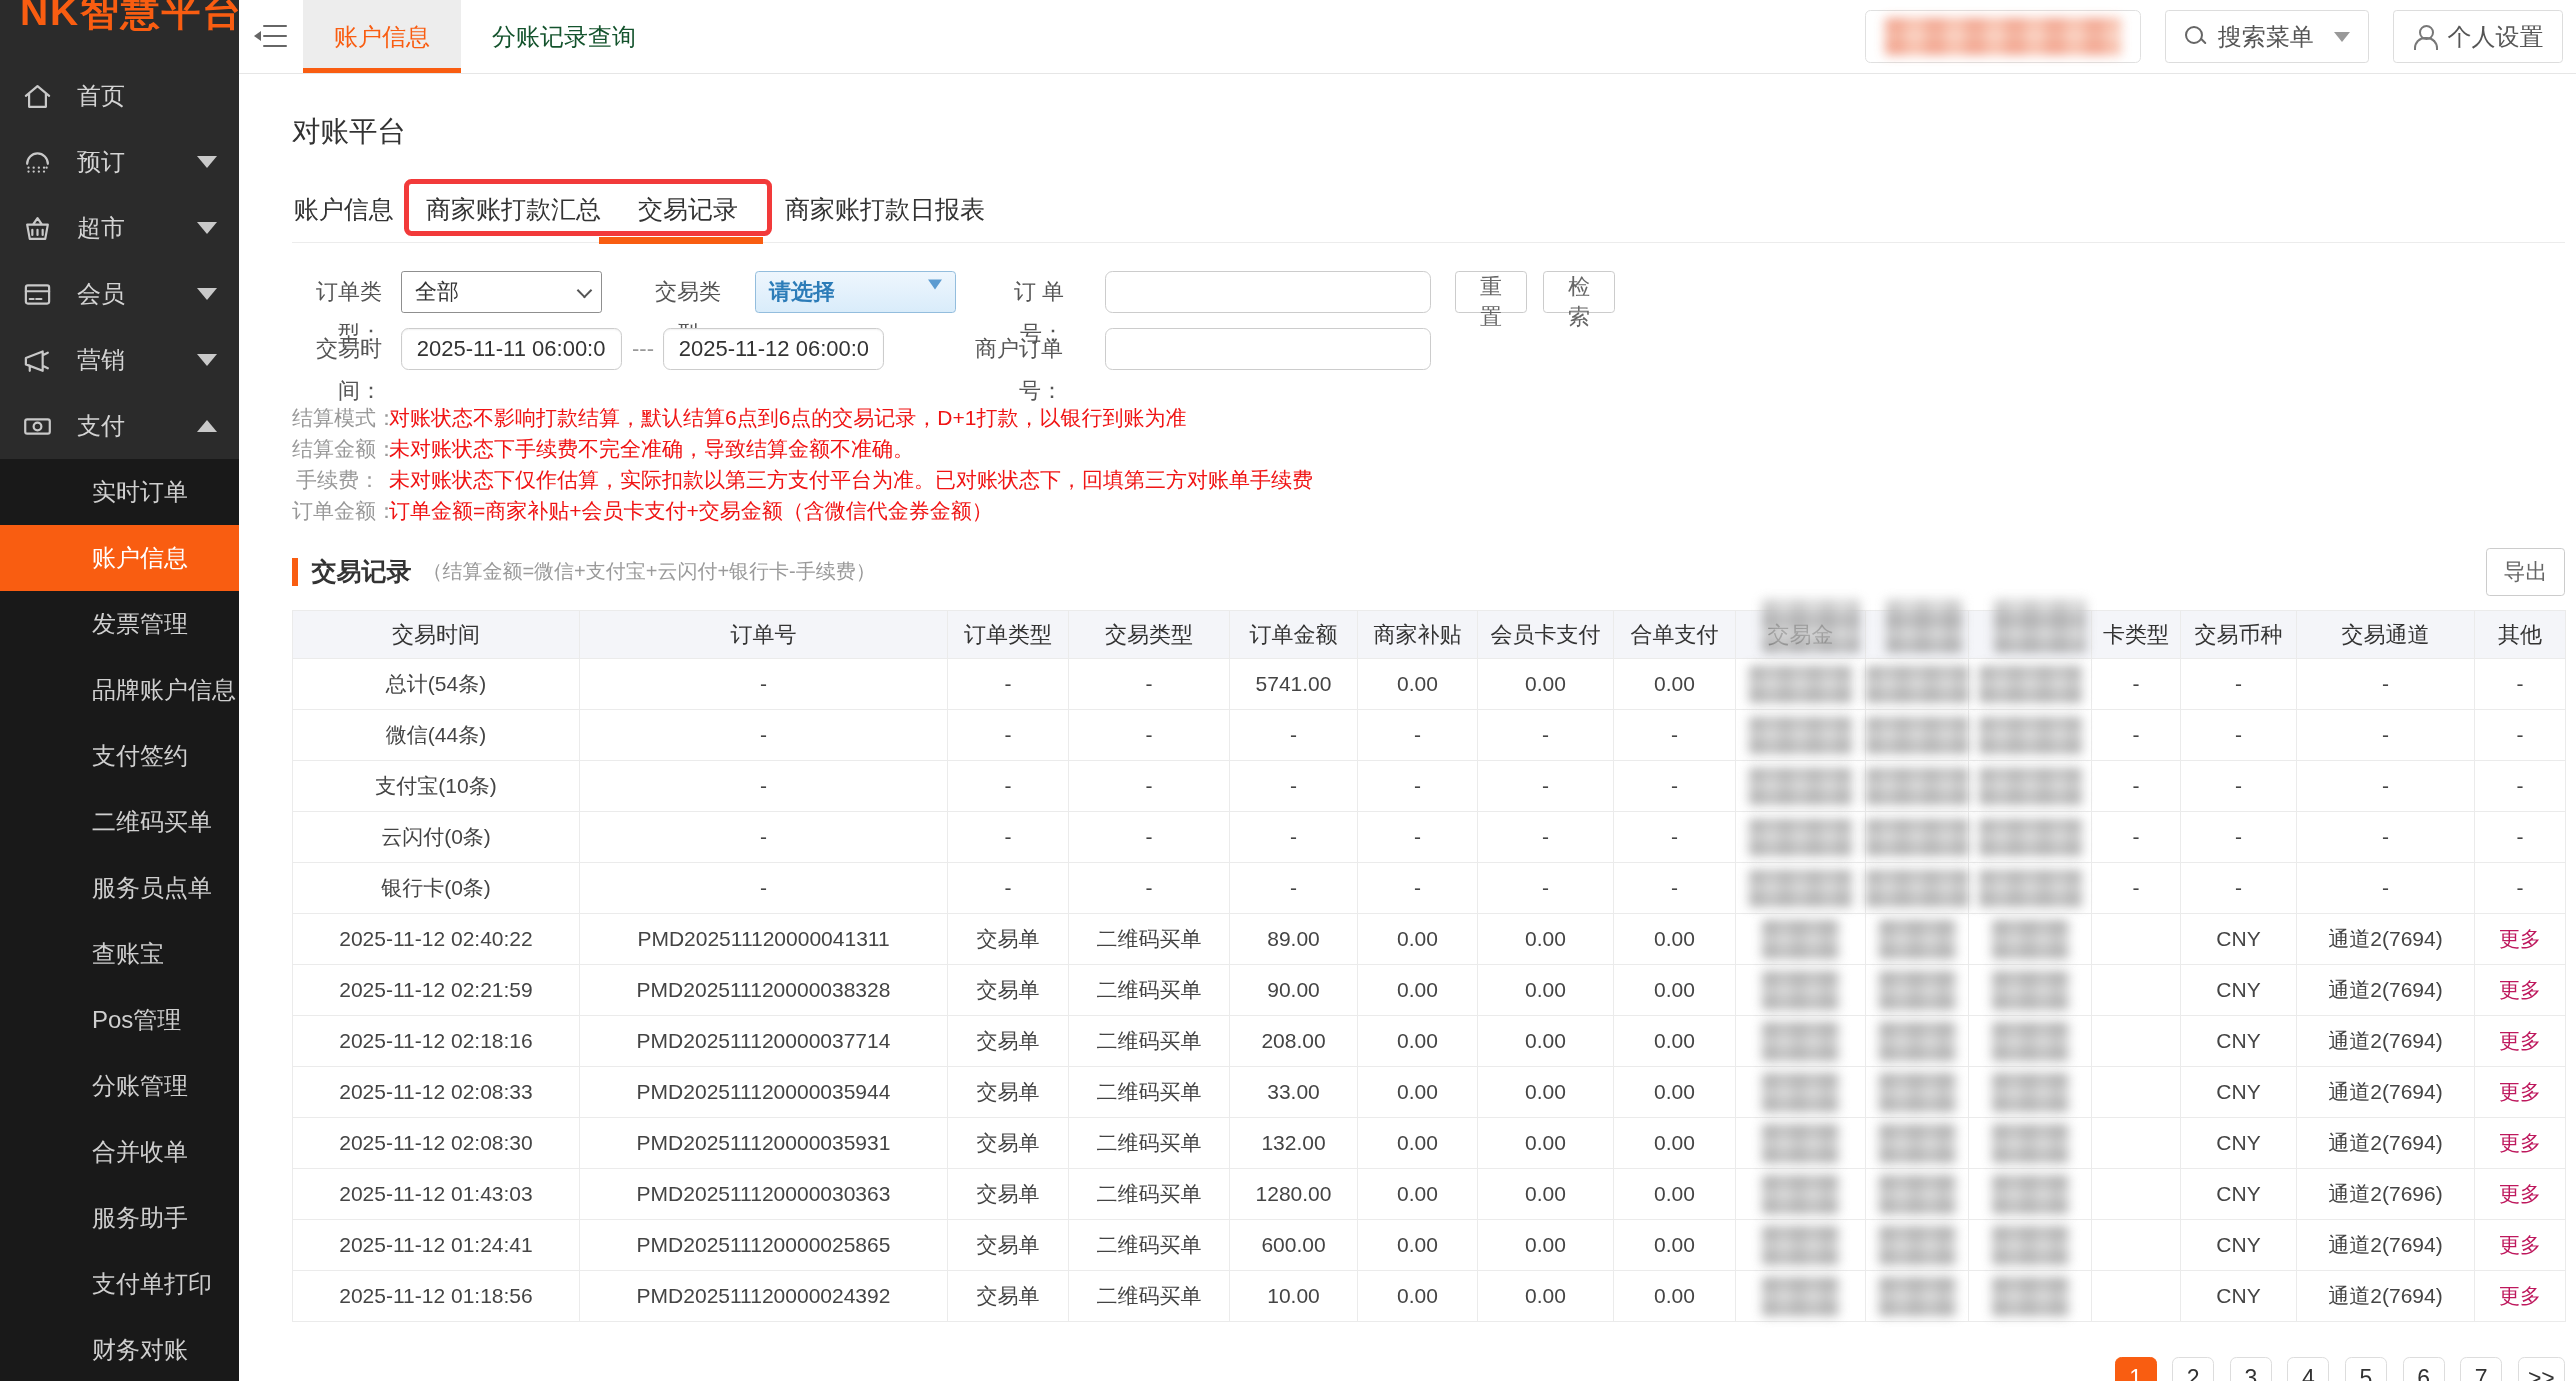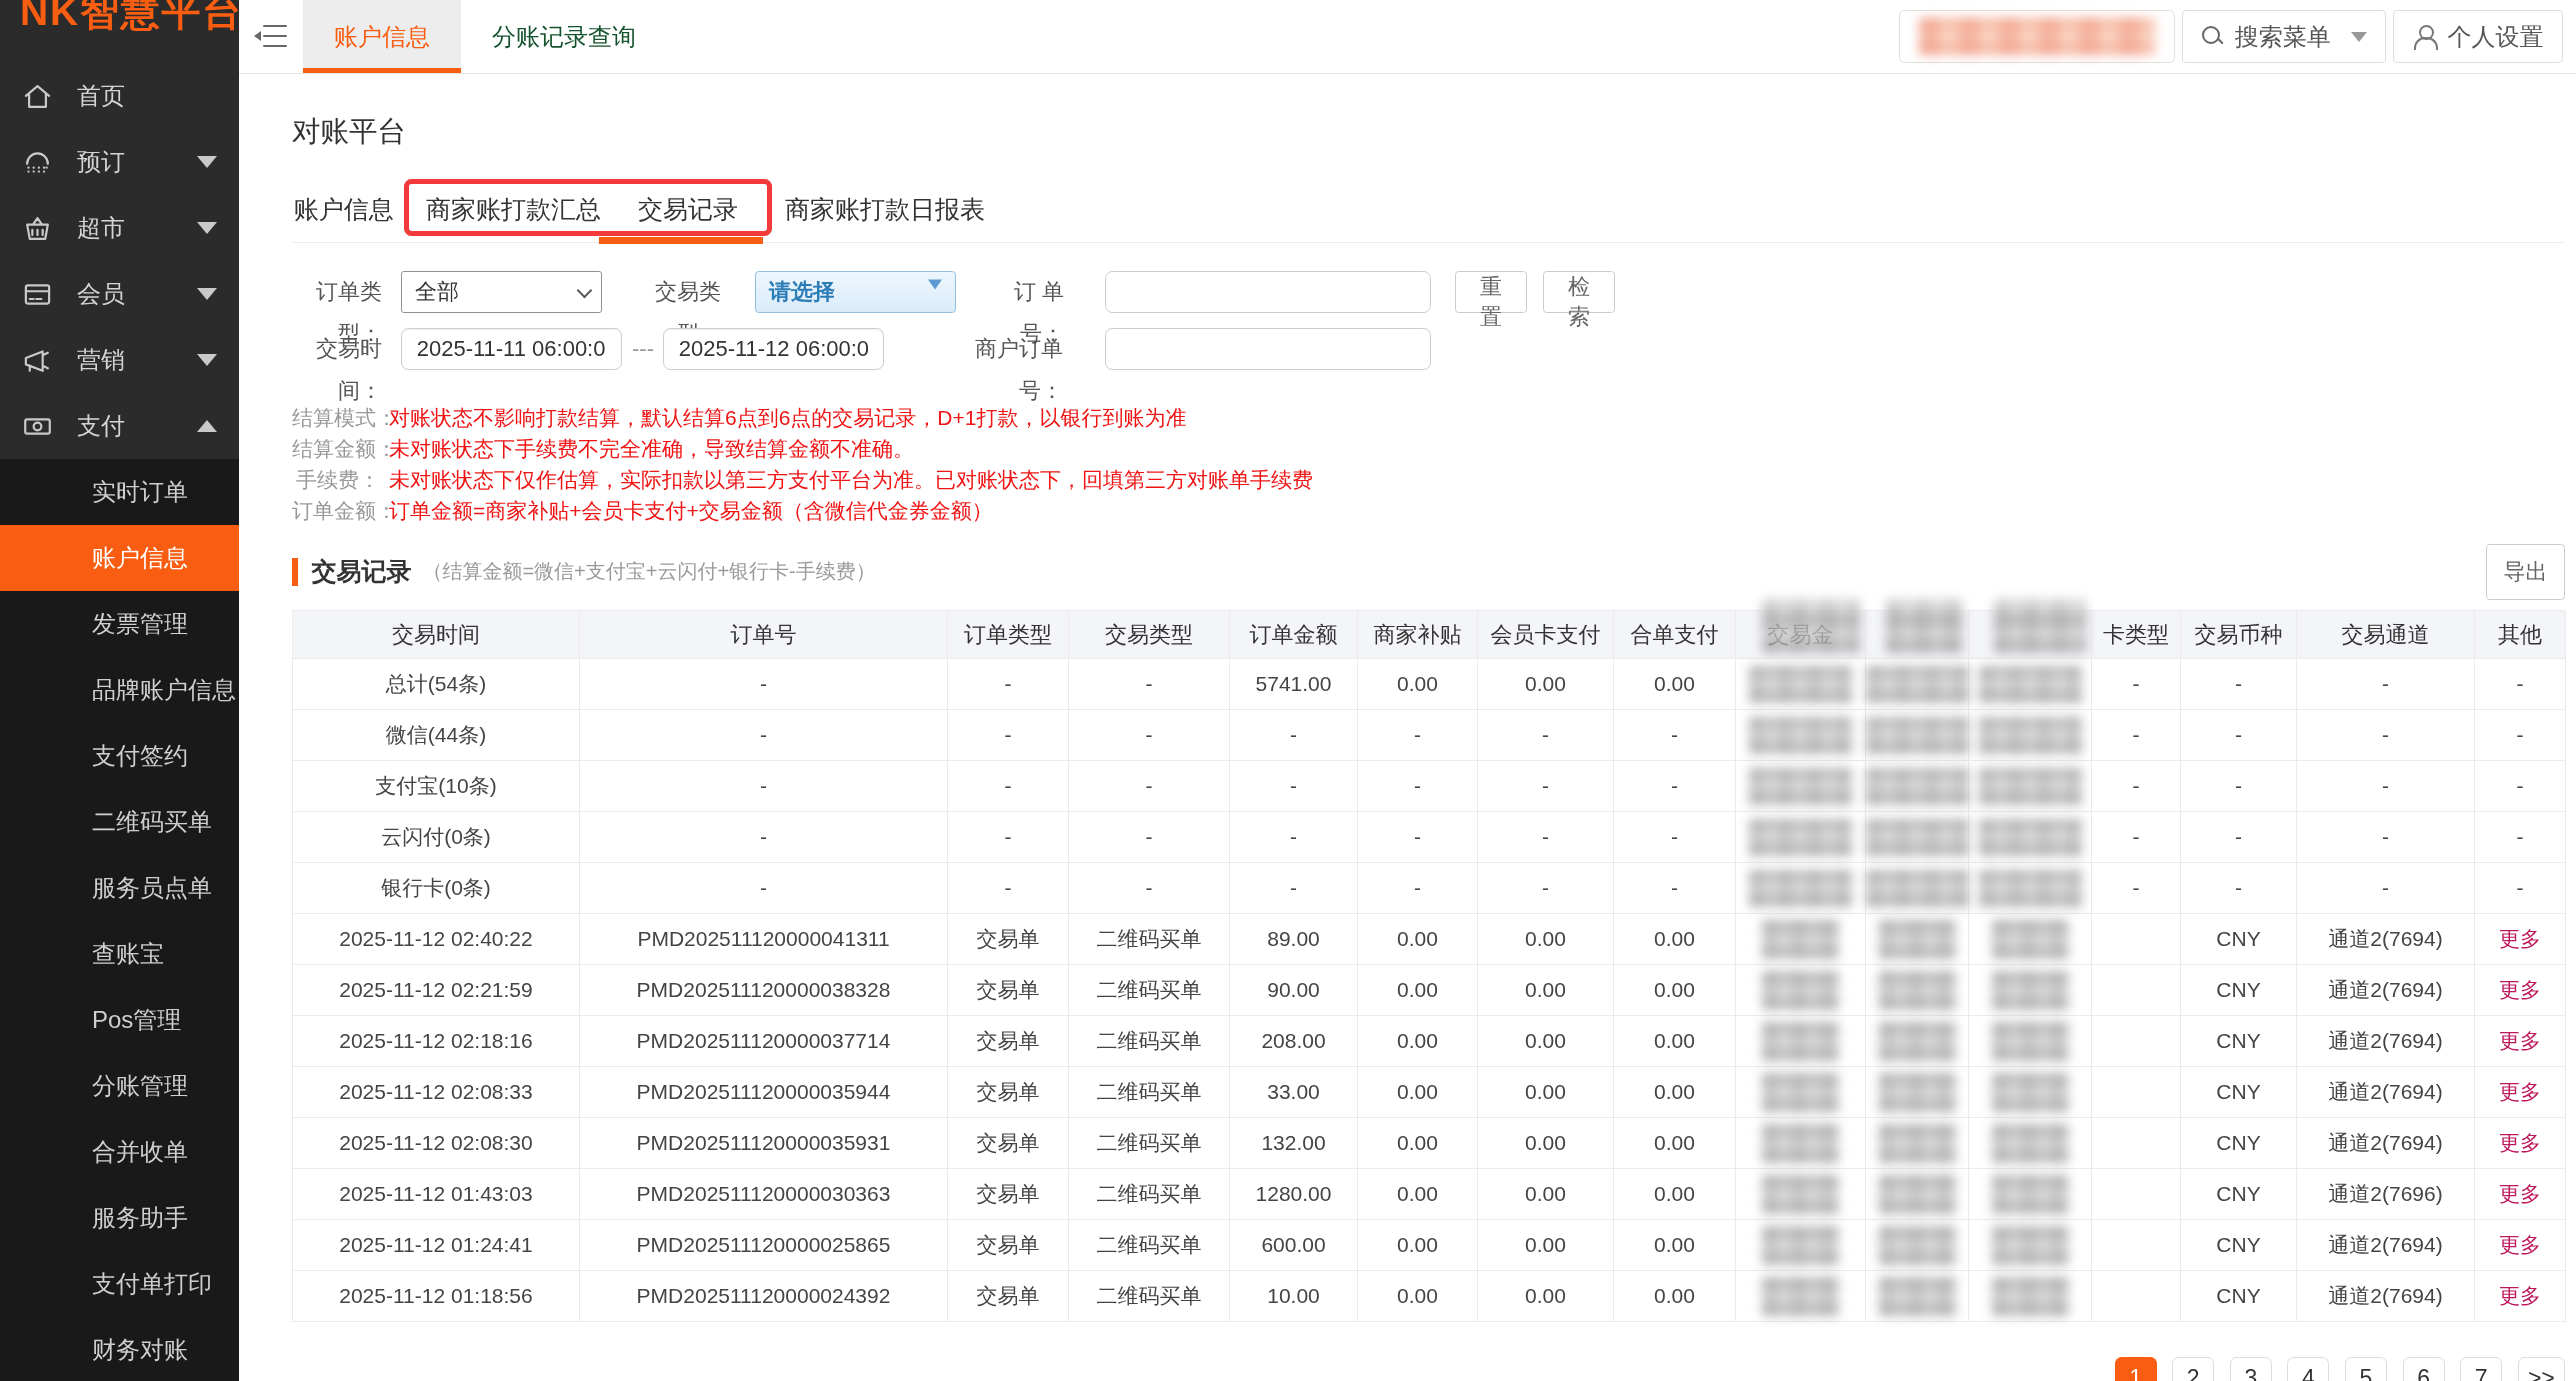--- a/index.html
+++ b/index.html
@@ -38,21 +38,21 @@
   .collapse .bars{position:relative;width:31px;height:24px;}
   .collapse .bars i{position:absolute;left:7.4px;right:0;height:2.8px;background:#666;border-radius:1.8px;}
   .collapse .bars i:nth-child(1){top:0;}
   .collapse .bars i:nth-child(2){top:10px;left:7.4px;}
   .collapse .bars i:nth-child(3){top:20px;}
   .collapse .bars .arrow{position:absolute;left:-1.8px;top:6.4px;width:0;height:0;border-top:5.5px solid transparent;border-bottom:5.5px solid transparent;border-right:7.4px solid #666;background:none;}
   .toptabs{display:flex;align-items:stretch;}
   .toptab{padding:0 31px;display:flex;align-items:center;font-size:24px;color:#14532d;cursor:pointer;position:relative;}
   .toptab.active{background:#ededed;color:var(--accent);}
   .toptab.active::after{content:"";position:absolute;left:0;right:0;bottom:0;height:4.6px;background:var(--accent);}
-  .topbar-right{margin-left:auto;display:flex;align-items:center;padding-right:13px;gap:7px;}
+  .topbar-right{margin-left:auto;display:flex;align-items:center;padding-right:13px;gap:24px;}
   .redacted-box{width:276px;height:53px;border:0.9px solid #e0e0e0;border-radius:5.5px;display:flex;align-items:center;justify-content:center;}
   .blur{filter:blur(5.5px);border-radius:2.8px;}
   .blur.gray{background:
       repeating-linear-gradient(90deg,#cbcbcb 0 14.7px,#e0e0e0 14.7px 29px),
       repeating-linear-gradient(0deg,rgba(190,190,190,.8) 0 13px,rgba(235,235,235,.8) 13px 26px);
       background-blend-mode:multiply;opacity:.8;}
   .blur.pink{background:
       repeating-linear-gradient(90deg,#f5b9a5 0 20px,#fbd9cb 20px 40px),
       repeating-linear-gradient(0deg,rgba(248,190,170,.7) 0 13px,rgba(253,231,222,.7) 13px 26px);
       background-blend-mode:multiply;opacity:.85;}
@@ -97,21 +97,21 @@
   .notes{margin-top:5.5px;}
   .note-line{display:flex;line-height:31px;font-size:21px;}
   .note-label{width:88px;text-align:right;color:#999;flex:0 0 88px;white-space:nowrap;}
   .note-text{color:var(--red);margin-left:9px;white-space:nowrap;}
 
   
   .section-head{display:flex;align-items:center;margin-top:24px;height:44px;}
   .sec-bar{width:6.4px;height:28px;background:var(--accent);margin-right:13px;}
   .sec-title{font-size:25px;font-weight:bold;color:#333;}
   .sec-sub{font-size:20px;color:#9a9a9a;margin-left:11px;}
-  .export-btn{margin-left:auto;width:79px;height:56px;border:0.9px solid #ccc;border-radius:3.7px;background:#fff;color:#666;font-size:22px;cursor:pointer;font-family:inherit;}
+  .export-btn{margin-left:auto;width:79px;height:48px;border:0.9px solid #ccc;border-radius:3.7px;background:#fff;color:#666;font-size:22px;cursor:pointer;font-family:inherit;}
 
   
   table{border-collapse:collapse;table-layout:fixed;width:2272px;margin-top:16.6px;font-size:21px;}
   th,td{border:0.9px solid #ebebeb;text-align:center;height:48px;color:#333;position:relative;overflow:visible;white-space:nowrap;}
   thead th{background:#f4f5f9;font-weight:normal;color:#333;font-size:22px;}
   tbody td{height:51px;color:#444;}
   .c1{width:287px;}.c2{width:368px;}.c3{width:121px;}.c4{width:161px;}.c5{width:128px;}
   .c6{width:120px;}.c7{width:136px;}.c8{width:122px;}.c9{width:130px;}.c10{width:103px;}
   .c11{width:123px;}.c12{width:89px;}.c13{width:116px;}.c14{width:178px;}.c15{width:91px;}
   .hdr-blur{display:none;}

